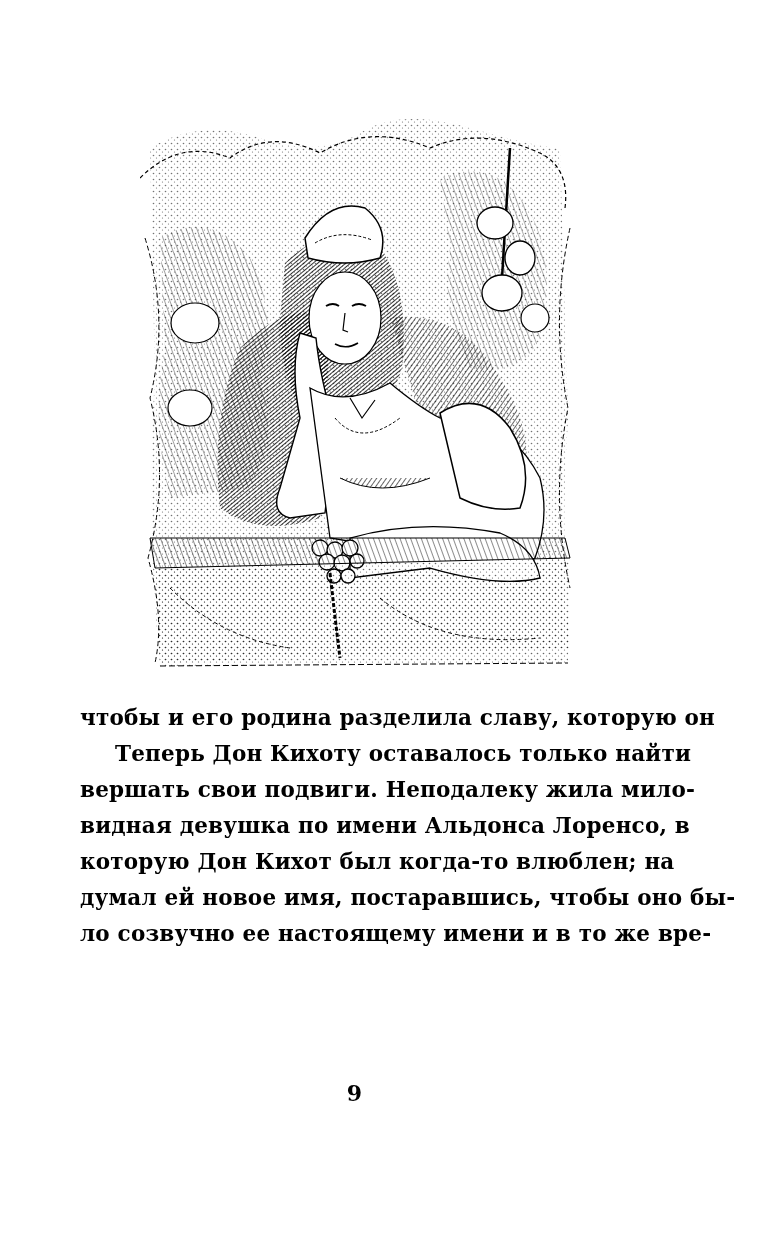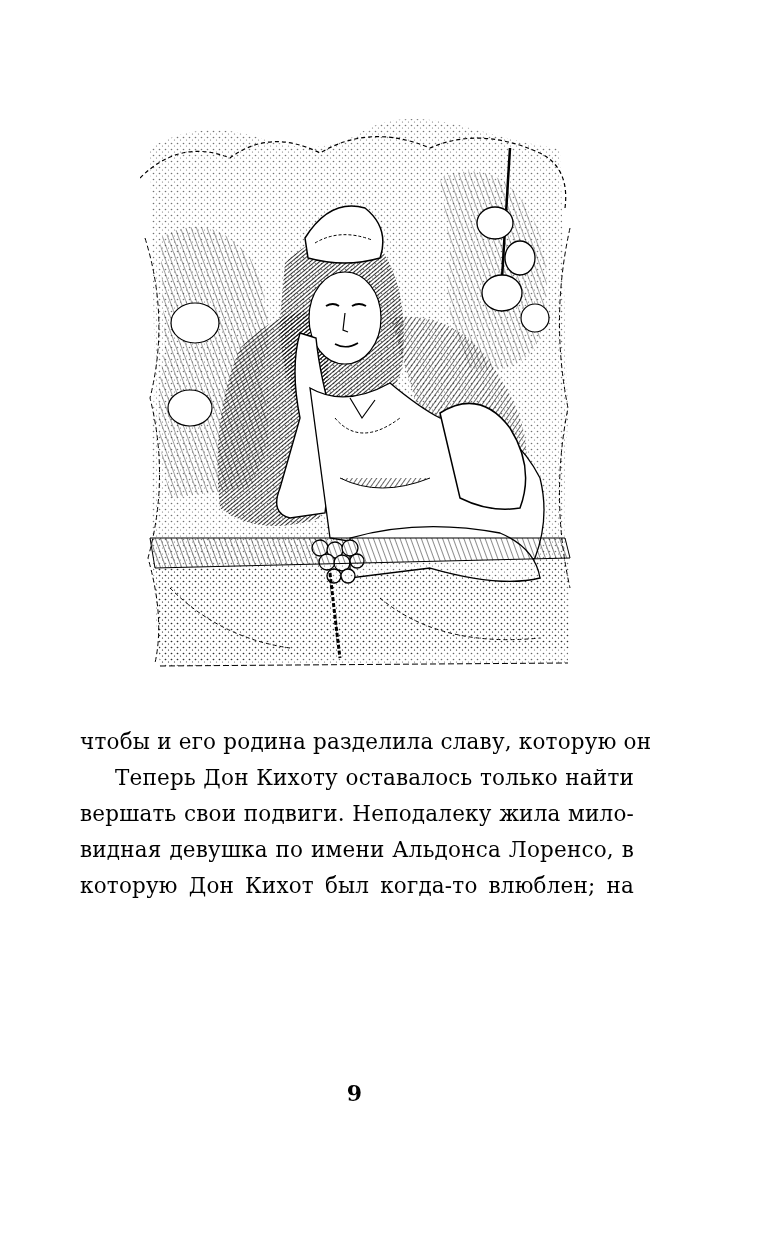--- a/index.html
+++ b/index.html
@@ -34,24 +34,23 @@
       height: 100%;
       display: block;
     }
     .body-text {
       position: absolute;
       left: 80px;
       top: 700px;
       width: 554px;
       font-size: 21.5px;
       line-height: 36px;
-      font-weight: normal;
+      font-weight: bold;
       letter-spacing: 0.2px;
       color: #000;
-      margin-top: 24px;
     }
     .line {
       display: block;
       white-space: nowrap;
       text-align: justify;
       text-align-last: justify;
       height: 36px;
     }
     .line.last {
       text-align-last: left;
@@ -152,17 +151,19 @@
       <path d="M20,548 L428,545" fill="none" stroke="#000" stroke-width="1" stroke-dasharray="6 3"></path>
     </svg>
   </div>
 
   <div class="body-text">
     <span class="line">чтобы и его родина разделила славу, которую он</span>
     <span class="line indent">Теперь Дон Кихоту оставалось только найти</span>
     <span class="line">вершать свои подвиги. Неподалеку жила мило-</span>
     <span class="line">видная девушка по имени Альдонса Лоренсо, в</span>
     <span class="line">которую Дон Кихот был когда-то влюблен; на</span>
+    <span class="line">думал ей новое имя, постаравшись, чтобы оно бы-</span>
+    <span class="line">ло созвучно ее настоящему имени и в то же вре-</span>
   </div>
 
   <div class="page-number">9</div>
 
 </div>
 
 </body></html>

